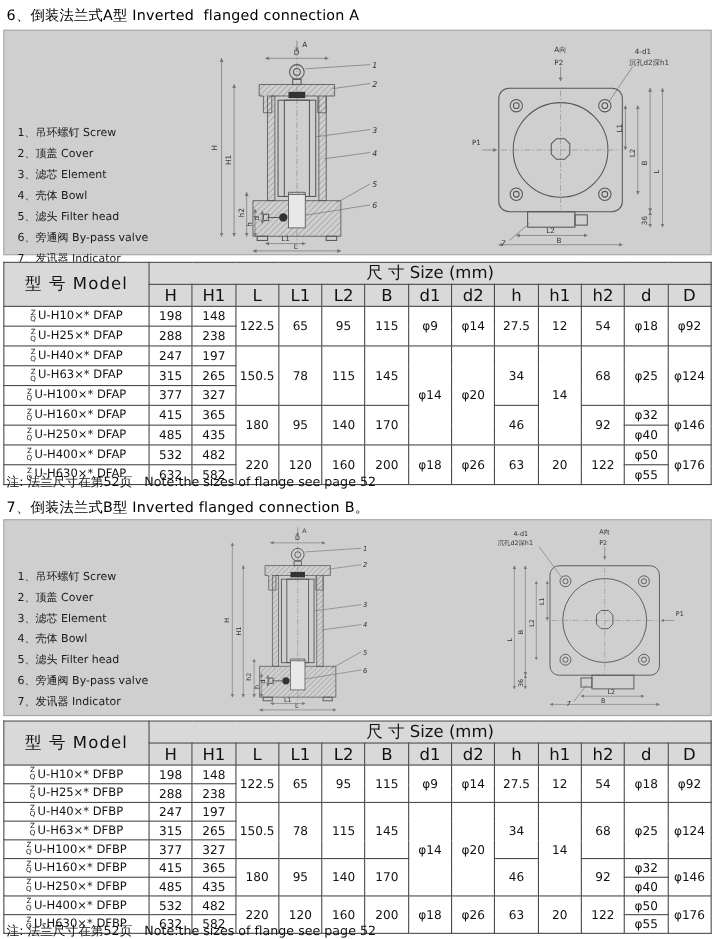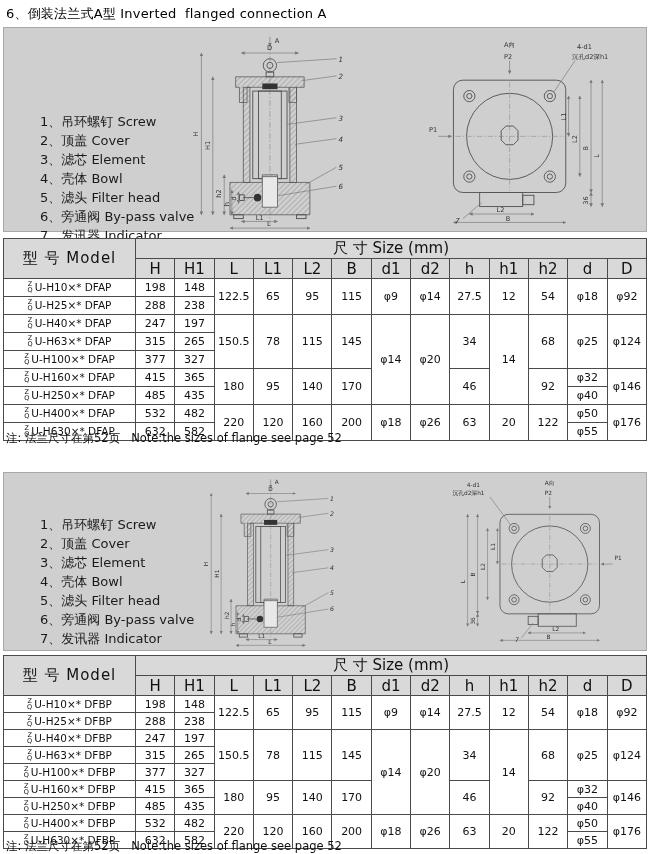--- a/index.html
+++ b/index.html
@@ -1,20 +1,20 @@
 <!DOCTYPE html>
 <html><head>
 <meta charset="utf-8">
 <style>
   html,body{margin:0;padding:0;background:#fff;}
   #page{position:relative;width:650px;height:854px;background:#fff;overflow:hidden;
         font-family:"DejaVu Sans",sans-serif;color:#111;text-decoration:underline;}
   .sec-title{position:absolute;left:6px;font-size:13px;letter-spacing:.2px;color:#000;white-space:pre;}
   .panel{position:absolute;left:3px;width:644px;background:#cfcfcf;border:1px solid #a8a8a8;box-sizing:border-box;}
-  .parts{position:absolute;left:12px;font-size:13px;color:#1a1a1a;margin-left:24px;}
+  .parts{position:absolute;left:12px;font-size:10px;color:#1a1a1a;}
   .part-item{height:19px;line-height:19px;white-space:pre;}
   .note{position:absolute;left:6px;font-size:11.5px;color:#111;white-space:pre;}
   table.dim{position:absolute;left:3px;width:644px;border-collapse:collapse;table-layout:fixed;
             font-size:11px;text-align:center;background:#fff;}
   table.dim th,table.dim td{border:1px solid #4a4a4a;padding:0;font-weight:normal;color:#111;}
   table.dim thead th{background:#d9d9d9;height:19px;font-size:15px;}
   table.dim thead th.model-h{font-size:15px;letter-spacing:1px;}
   table.dim tbody td{background:#fff;height:17px;}
   table.dim.compact tbody td{height:16px;}
   td.model-cell{text-align:center;font-size:10.5px;white-space:nowrap;}
@@ -301,20 +301,21 @@
               <span>Q</span>
             </span>U-H630×* DFAP</td>
           <td>632</td>
           <td>582</td>
           <td>φ55</td>
         </tr>
       </tbody>
     </table>
   <div class="note" style="top:431px">注: 法兰尺寸在第52页   Note:the sizes of flange see page 52</div>
 
+  <div class="sec-title" style="top:452px">7、倒装法兰式B型 Inverted flanged connection B。</div>
 
   <div class="panel" style="top:472px;height:179px">
     <div class="parts" style="top:42px">
         <div class="part-item">1、吊环螺钉 Screw</div>
         <div class="part-item">2、顶盖 Cover</div>
         <div class="part-item">3、滤芯 Element</div>
         <div class="part-item">4、壳体 Bowl</div>
         <div class="part-item">5、滤头 Filter head</div>
         <div class="part-item">6、旁通阀 By-pass valve</div>
         <div class="part-item">7、发讯器 Indicator</div>

